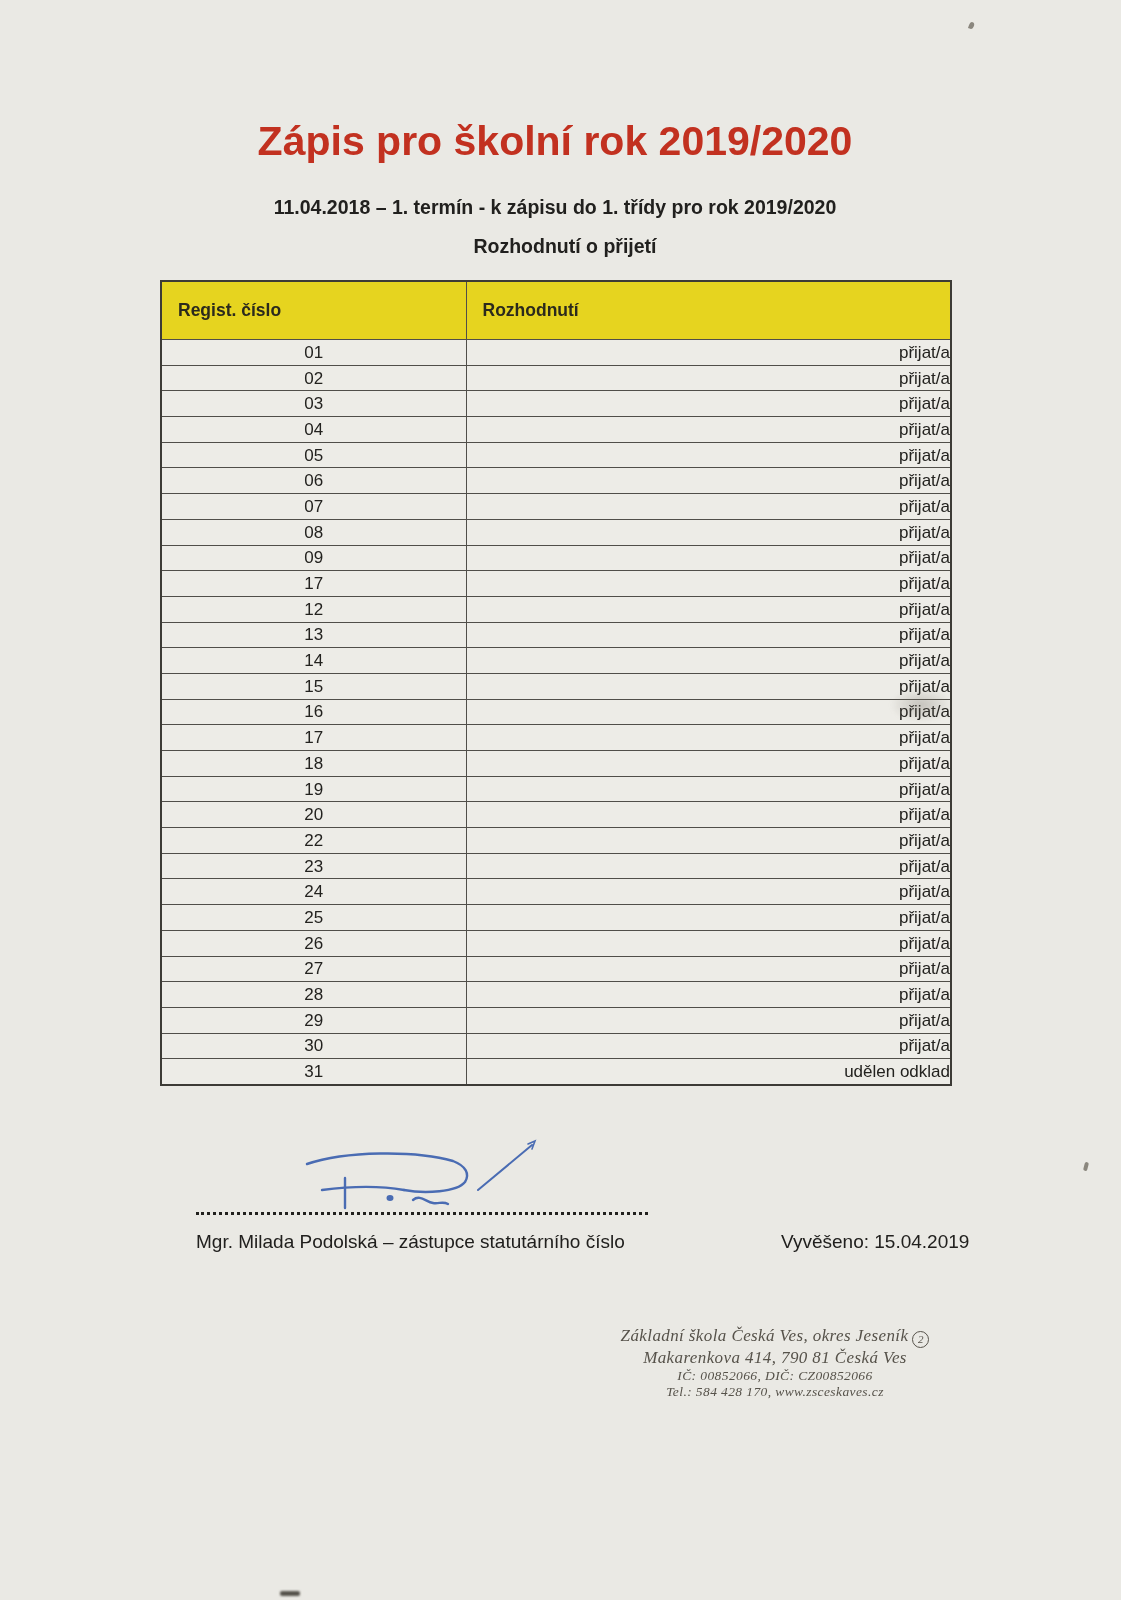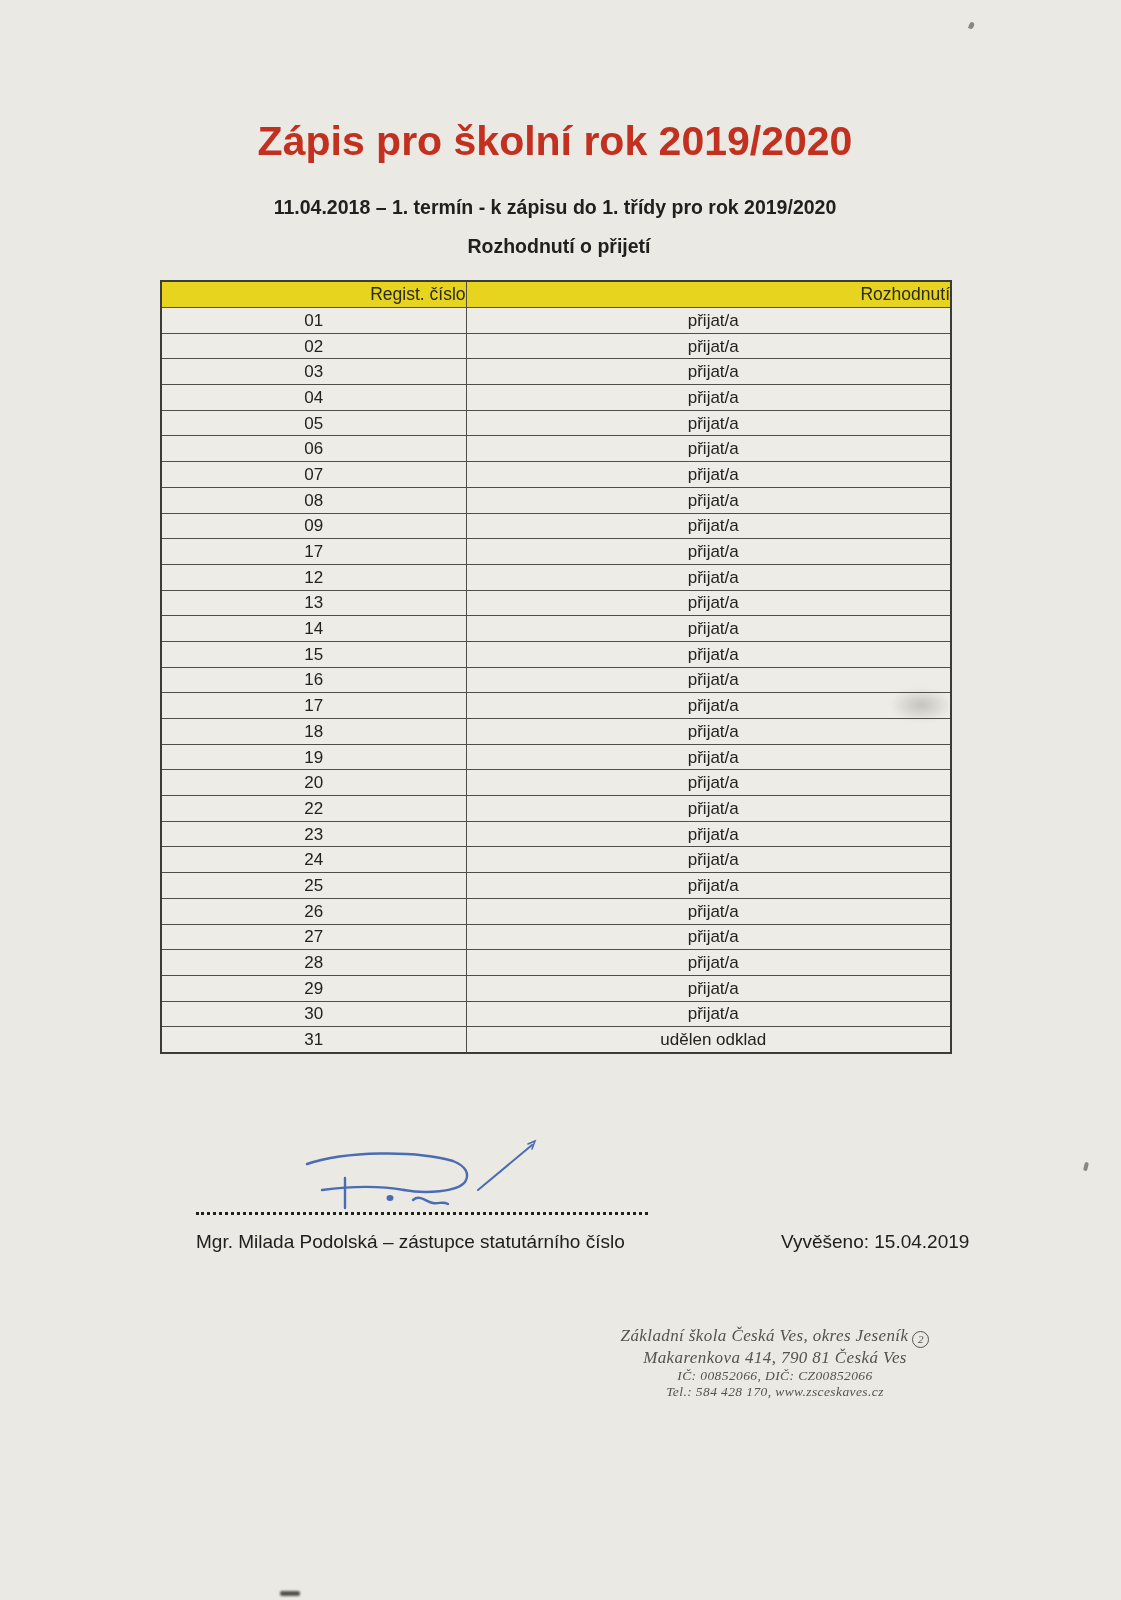--- a/index.html
+++ b/index.html
@@ -38,60 +38,60 @@
     width: 1110px;
     margin: 0;
     text-align: center;
     font-size: 19.5px;
     font-weight: 700;
     color: #21201e;
   }
   .section-heading {
     position: absolute;
     top: 235px;
-    left: 4px;
+    left: 10px;
     width: 1110px;
     margin: 0;
     text-align: center;
     font-size: 19.5px;
     font-weight: 700;
     color: #21201e;
   }
   table.decision-table {
     position: absolute;
     top: 280px;
     left: 160px;
     width: 792px;
     border-collapse: collapse;
     table-layout: fixed;
     font-size: 17px;
     color: #23221f;
   }
   table.decision-table col.c1 { width: 305px; }
   table.decision-table th {
     background: var(--header-yellow, #e6d41f);
-    font-weight: 400;
+    font-weight: 700;
     font-size: 17.5px;
     color: #2b2a1d;
     height: 25px;
-    text-align: right;
-    padding: 0;
+    text-align: left;
+    padding: 16px;
   }
   table.decision-table td {
     height: 24.7px;
     padding: 0;
     line-height: 1;
     background: #edece7;
   }
   table.decision-table td.num {
     text-align: center;
     margin-top: 8px;
   }
   table.decision-table td.dec {
-    text-align: center;
+    text-align: right;
     padding-left: 10px;
   }
   table.decision-table, table.decision-table th, table.decision-table td {
     border: 1px solid #504e49;
   }
   table.decision-table {
     border: 2px solid #3d3b36;
   }
   .scan-smudge {
     position: absolute;

